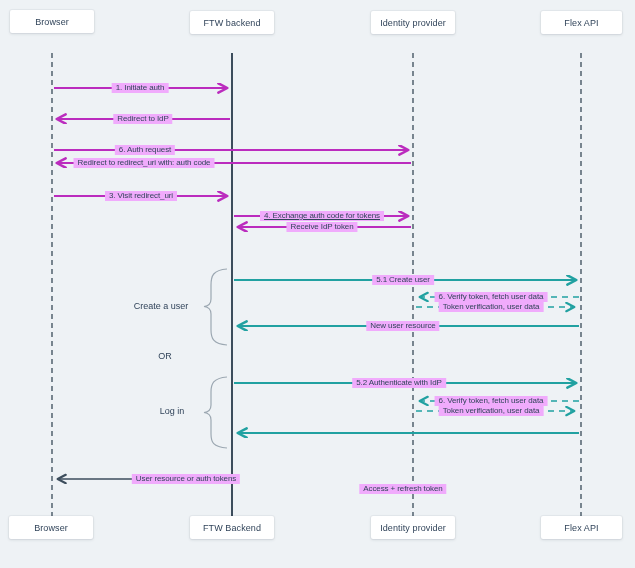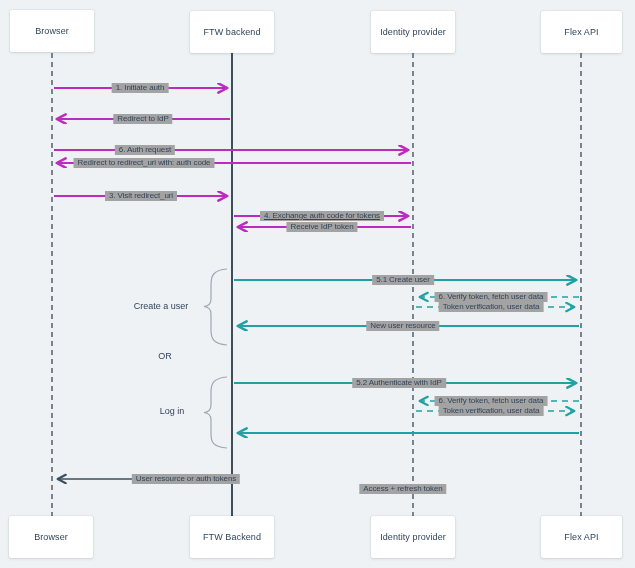--- a/index.html
+++ b/index.html
@@ -16,35 +16,35 @@
     overflow: hidden;
   }
   .canvas svg {
     position: absolute;
     left: 0;
     top: 0;
   }
   .actor {
     position: absolute;
     width: 84px;
-    height: 42px;
+    height: 23px;
     background: #FFFFFF;
     border-radius: 2px;
     box-shadow: 0 1px 3px rgba(45, 62, 80, 0.14), 0 0 0 1px rgba(45, 62, 80, 0.04);
     display: flex;
     align-items: center;
     justify-content: center;
     font-size: 9px;
     color: #31445A;
     letter-spacing: 0.1px;
   }
   .msg {
     position: absolute;
     transform: translate(-50%, -50%);
-    background: #a3a3a3;
+    background: #f0abfc;
     padding: 0 4px;
     font-size: 8px;
     line-height: 10px;
     color: #31445A;
     white-space: nowrap;
     letter-spacing: -0.1px;
   }
   .grp {
     position: absolute;
     transform: translate(-50%, -50%);

